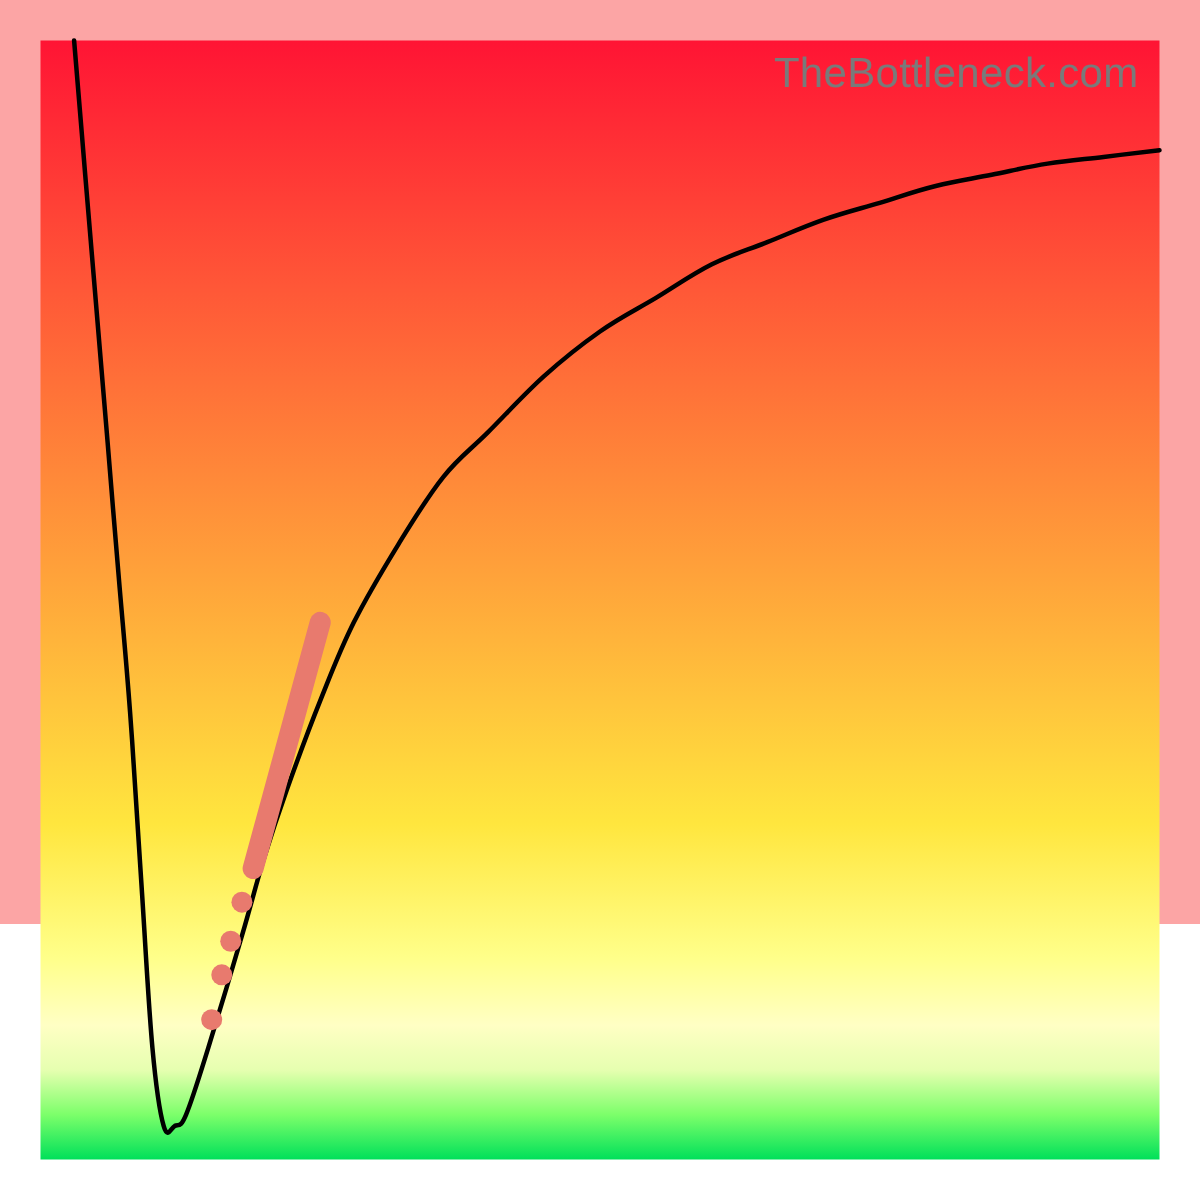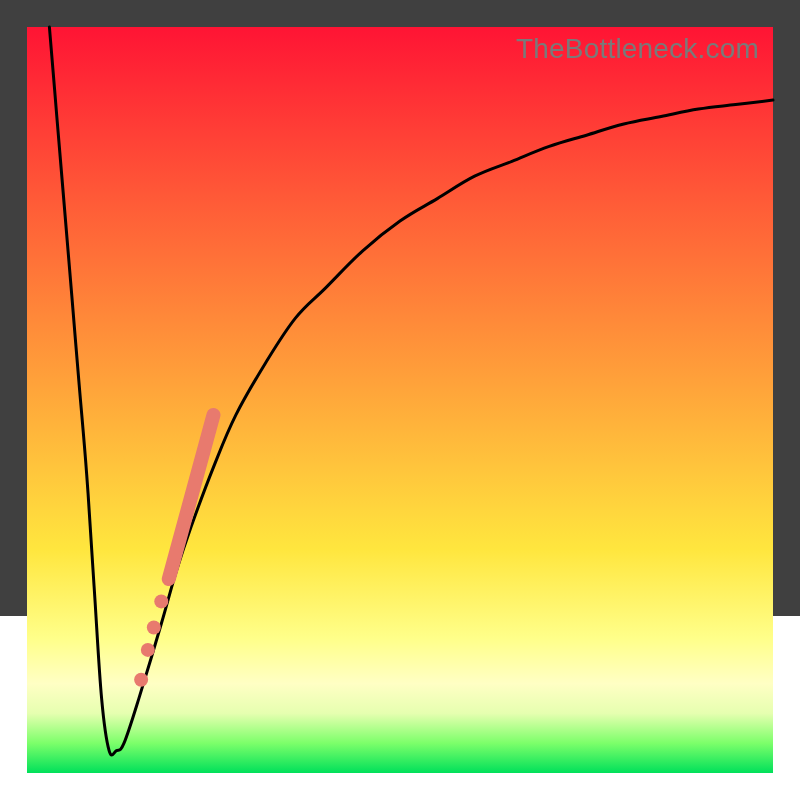--- a/index.html
+++ b/index.html
@@ -15,21 +15,21 @@
     position: relative;
     width: 800px;
     height: 800px;
     box-sizing: border-box;
   }
   .plot-outer {
     position: absolute;
     left: 0; top: 0;
     width: 800px;
     height: 616px;
-    background: #404040;
+    background: #fca5a5;
   }
   .plot-inner {
     position: absolute;
     left: 27px;
     top: 27px;
     width: 746px;
     height: 746px;
     
     background: linear-gradient(
       to bottom,

